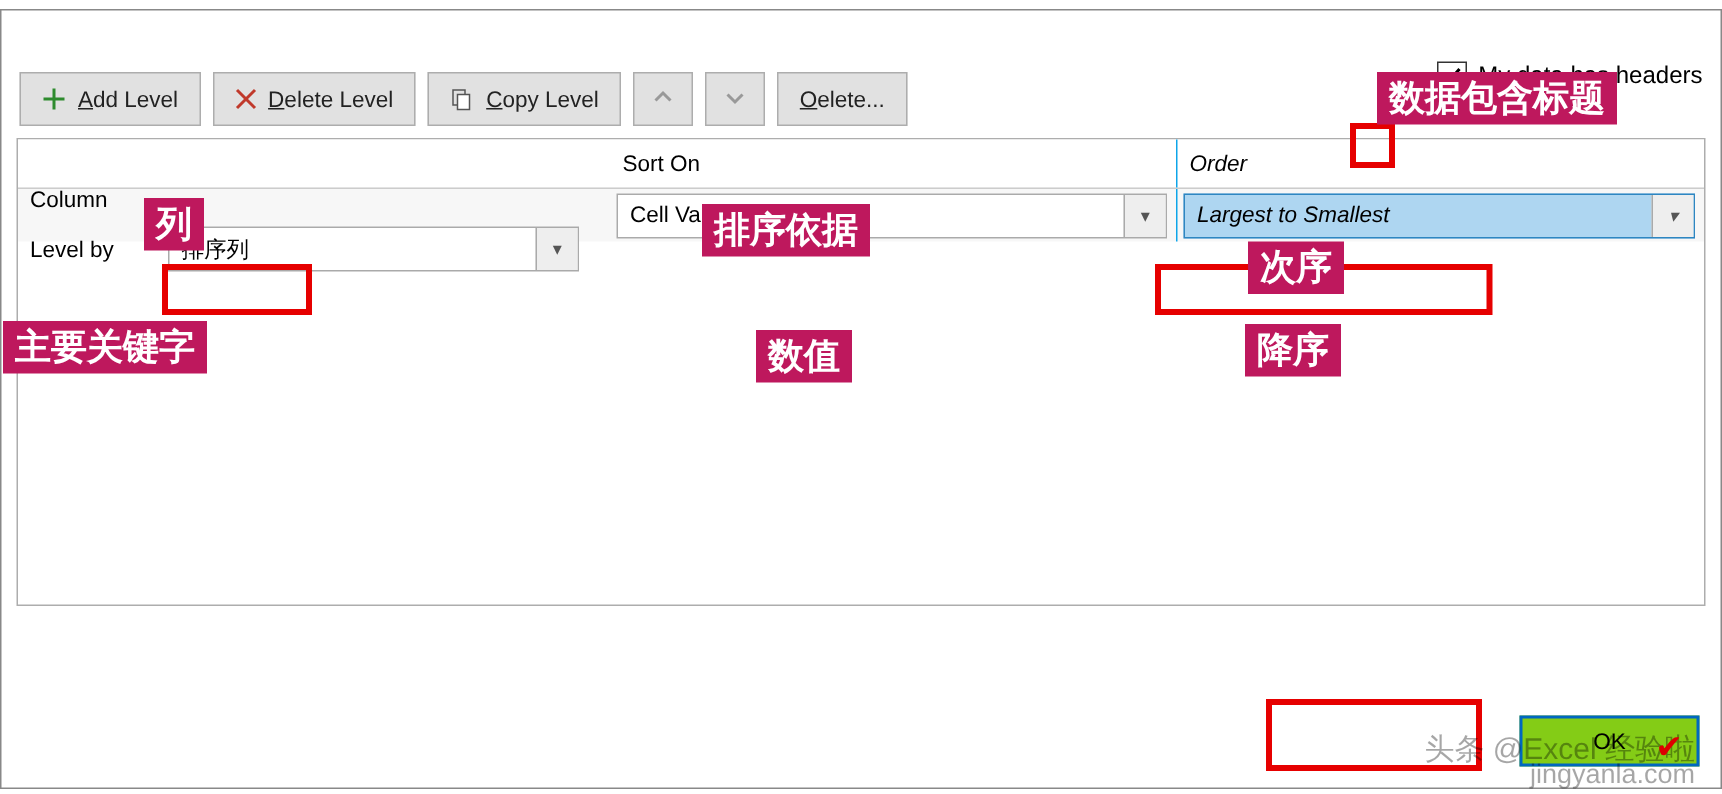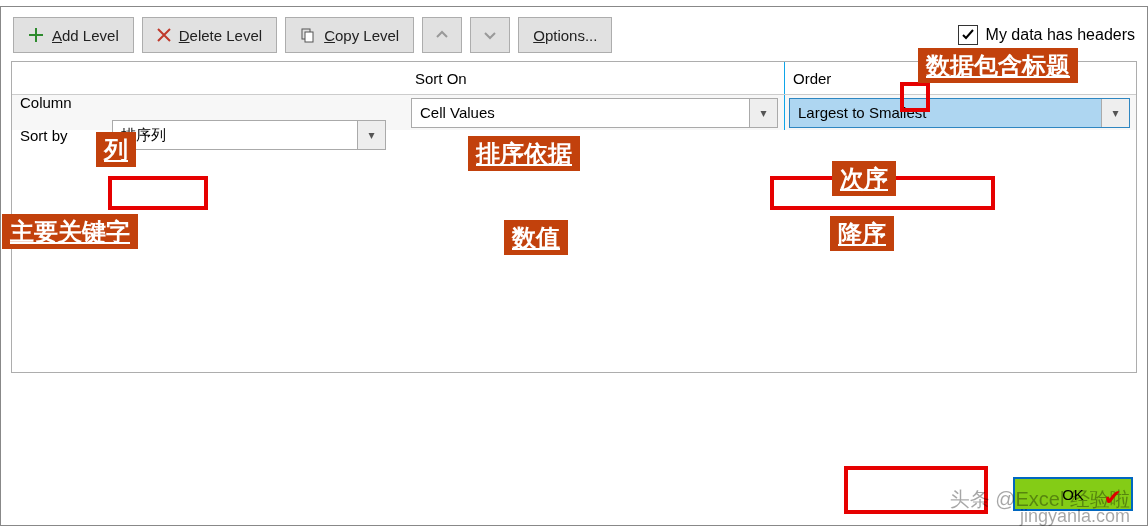--- a/index.html
+++ b/index.html
@@ -44,20 +44,21 @@
   .btn {
     display: inline-flex;
     align-items: center;
     height: 36px;
     padding: 0 14px;
     border: 1px solid #adadad;
     background: #e1e1e1;
     font-size: 15px;
     color: #222;
     cursor: default;
+    margin-top: 31px;
   }
   .btn .ico { margin-right: 8px; display: inline-flex; align-items: center; }
   .btn.small { width: 40px; justify-content: center; padding: 0; }
   .btn .ul { text-decoration: underline; }
   .spacer { flex: 1; }
   .chk-wrap { display: flex; align-items: center; gap: 8px; font-size: 16px; }
   .chk {
     width: 20px; height: 20px; border: 1px solid #333; background: #fff;
     display: flex; align-items: center; justify-content: center;
   }
@@ -67,21 +68,21 @@
     height: 312px;
     background: #fff;
   }
   .hdr-row {
     display: flex;
     height: 32px;
     background: #fff;
   }
   .col1 { width: 384px; border-right: 4px solid #1d4ed8; padding-left: 8px; display:flex; align-items:center;margin-top:40px; }
   .col2 { width: 378px; border-right: 1px solid #0ea5e9; padding-left: 8px; display:flex; align-items:center;margin-left:11px; }
-  .col3 { flex: 1; padding-left: 8px; display:flex; align-items:center; }
+  .col3 { flex: 1; padding-left: 8px; display:flex; align-items:center;font-style:italic; }
   .data-row {
     display: flex;
     height: 36px;
     border-top: 1px solid #ccc;
     background: #f7f7f7;
   }
   .cell-label { width: 100px; display:flex; align-items:center; padding-left: 8px; }
   .combo {
     display: flex; align-items: center;
     height: 30px;
@@ -107,30 +108,29 @@
     width: 120px; height: 34px;
     display:flex; align-items:center; justify-content:center;
     border: 1px solid #adadad; background: #e1e1e1;
     font-size: 15px;
   }
   .dlg-btn.primary { border: 2px solid #0067c0; background: #84cc16; }
 
   
   .anno {
     position: absolute;
-    background: #c2410c;
+    background: #be185d;
     color: #fff;
     font-weight: bold;
     display: flex; align-items: center; justify-content: center;
     font-size: 24px;
     padding: 2px 8px;
     white-space: nowrap;
     z-index: 50;
     line-height: 1.3;
-    text-decoration: underline;
   }
   .redbox {
     position: absolute;
     border: 4px solid #e60000;
     z-index: 40;
     background: transparent;
   }
   .wm {
     position: absolute;
     right: 18px; bottom: 16px;
@@ -192,42 +192,42 @@
       </span>
     </div>
     <div class="btn small">
       <span>
         <svg width="12" height="12" viewBox="0 0 12 12">
             <path d="M1 4l5 5 5-5" fill="none" stroke="#999" stroke-width="2"></path>
           </svg>
       </span>
     </div>
     <div class="btn">
-      <span><span class="ul">O</span><span>ptions...</span></span>
+      <span><span class="ul">O</span><span>elete...</span></span>
     </div>
     <div class="spacer"></div>
     <div class="chk-wrap">
       <div class="chk">
         <svg width="14" height="14" viewBox="0 0 14 14">
             <path d="M2 7l3 3 7-8" fill="none" stroke="#000" stroke-width="2"></path>
           </svg>
       </div>
       <span><span>My data has </span><span class="ul">h</span><span>eaders</span></span>
     </div>
   </div>
 
   <div class="grid">
     <div class="hdr-row">
       <div class="col1">Column</div>
       <div class="col2">Sort On</div>
       <div class="col3">Order</div>
     </div>
     <div class="data-row">
       <div class="col1" style="padding:0;display:flex;">
-        <div class="cell-label">Sort by</div>
+        <div class="cell-label">Level by</div>
         <div class="combo" style="flex:1">
           <div class="txt">排序列</div>
           <div class="arrow">▾</div>
         </div>
       </div>
       <div class="col2" style="padding:0;display:flex;">
         <div class="combo" style="flex:1;margin-left:4px;">
           <div class="txt">Cell Values</div>
           <div class="arrow">▾</div>
         </div>

